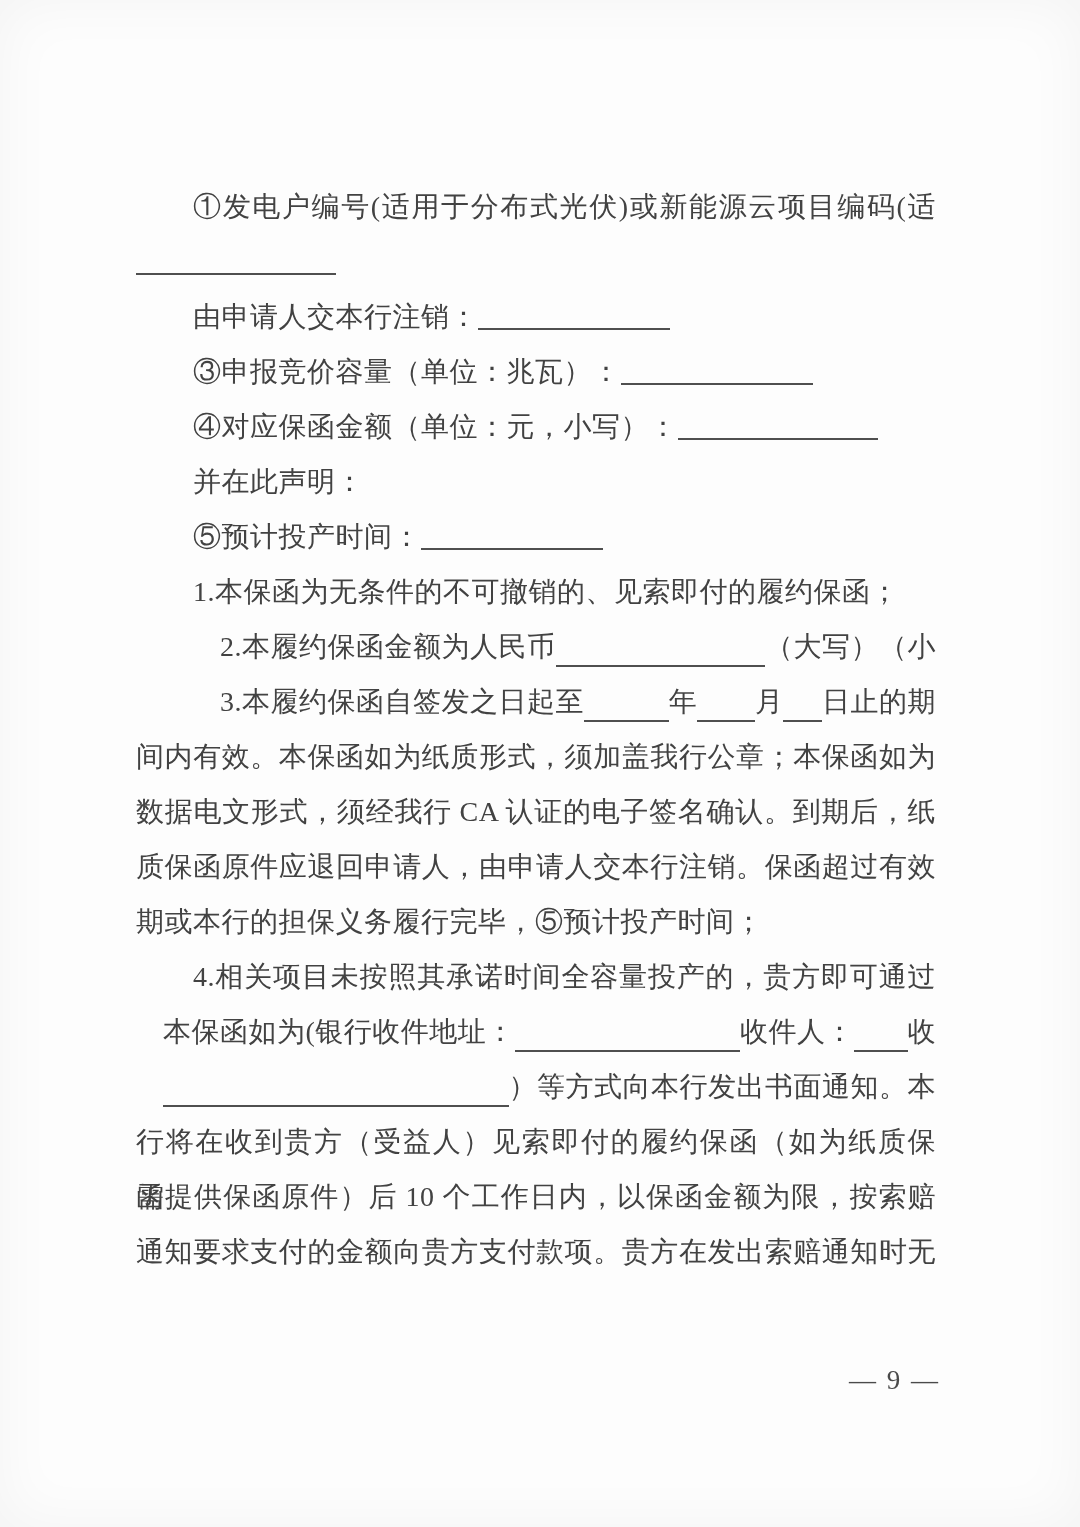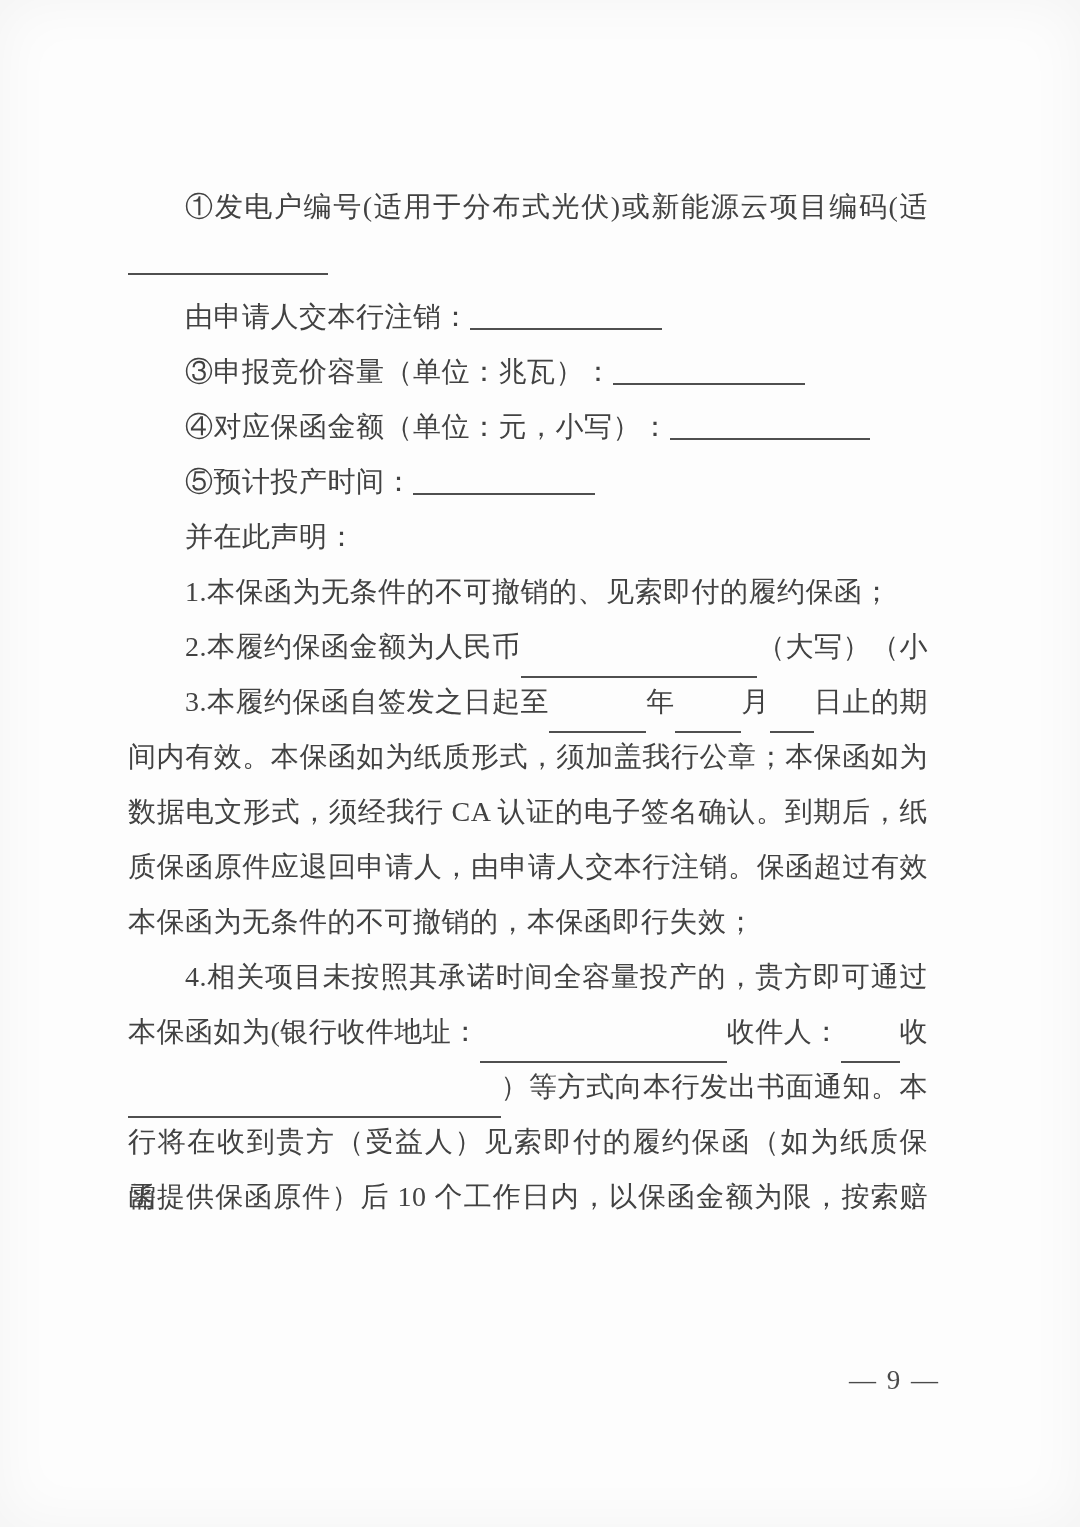--- a/index.html
+++ b/index.html
@@ -12,41 +12,42 @@
     width: 1080px;
     height: 1527px;
     background: #fdfdfd;
     box-shadow: inset 0 0 60px rgba(0,0,0,0.045);
     overflow: hidden;
     font-family: "Liberation Serif", "DejaVu Serif", serif;
     color: #424242;
   }
   .doc {
     position: absolute;
-    left: 128px;
+    left: 136px;
     top: 179px;
     width: 800px;
   }
   .line {
     height: 55px;
     line-height: 55px;
     font-size: 28px;
     letter-spacing: 0.5px;
     white-space: nowrap;
   }
   .line.indent { padding-left: 57px; }
   .line.justify {
     white-space: normal;
     text-align: justify;
     text-align-last: justify;
   }
   .line.fill {
     display: flex;
-    align-items: flex-end;
+    align-items: center;
     white-space: nowrap;
+    margin-left: 27px;
   }
   .seg { display: inline; }
   .blank {
     display: inline-block;
     height: 30px;
     border-bottom: 2px solid #4f4f4f;
     transform: translateY(4px);
   }
   .footer {
     position: absolute;
@@ -66,23 +67,23 @@
     <div class="line indent justify"><span class="seg">①发电户编号(适用于分布式光伏)或新能源云项目编码(适</span></div>
 
     <div class="line"><span class="blank" style="width:200px"></span></div>
 
     <div class="line indent"><span class="seg">由申请人交本行注销：</span><span class="blank" style="width:192px"></span></div>
 
     <div class="line indent"><span class="seg">③申报竞价容量（单位：兆瓦）：</span><span class="blank" style="width:192px"></span></div>
 
     <div class="line indent"><span class="seg">④对应保函金额（单位：元，小写）：</span><span class="blank" style="width:200px"></span></div>
 
+    <div class="line indent"><span class="seg">并在此声明：</span></div>
+
     <div class="line indent"><span class="seg">⑤预计投产时间：</span><span class="blank" style="width:182px"></span></div>
-
-    <div class="line indent"><span class="seg">并在此声明：</span></div>
 
     <div class="line indent"><span class="seg">1.本保函为无条件的不可撤销的、见索即付的履约保函；</span></div>
 
     <div class="line indent fill">
         <span class="seg">2.本履约保函金额为人民币</span>
         <span class="blank" style="flex-grow:1"></span>
         <span class="seg">（大写）（小</span>
       </div>
 
 
@@ -95,38 +96,39 @@
         <span class="blank" style="flex-grow:1"></span>
         <span class="seg">日止的期</span>
       </div>
 
     <div class="line justify"><span class="seg">间内有效。本保函如为纸质形式，须加盖我行公章；本保函如为</span></div>
 
     <div class="line justify"><span class="seg">数据电文形式，须经我行 CA 认证的电子签名确认。到期后，纸</span></div>
 
     <div class="line justify"><span class="seg">质保函原件应退回申请人，由申请人交本行注销。保函超过有效</span></div>
 
-    <div class="line"><span class="seg">本保函为无条件的不可撤销的，本保函即行失效；</span></div>
+    <div class="line"><span class="seg">期或本行的担保义务履行完毕，⑤预计投产时间；</span></div>
 
     <div class="line indent justify"><span class="seg">4.相关项目未按照其承诺时间全容量投产的，贵方即可通过</span></div>
 
     <div class="line fill">
         <span class="seg">本保函如为(银行收件地址：</span>
         <span class="blank" style="flex-grow:4.2"></span>
         <span class="seg">收件人：</span>
         <span class="blank" style="flex-grow:1"></span>
         <span class="seg">收</span>
       </div>
 
     <div class="line fill">
         <span class="blank" style="flex-grow:1"></span>
         <span class="seg">）等方式向本行发出书面通知。本</span>
       </div>
 
     <div class="line justify"><span class="seg">行将在收到贵方（受益人）见索即付的履约保函（如为纸质保函，</span></div>
 
     <div class="line justify"><span class="seg">需提供保函原件）后 10 个工作日内，以保函金额为限，按索赔</span></div>
 
+    <div class="line justify"><span class="seg">通知要求支付的金额向贵方支付款项。贵方在发出索赔通知时无</span></div>
 
   </div>
 
   <div class="footer">— 9 —</div>
 </div>
 
 </body></html>

